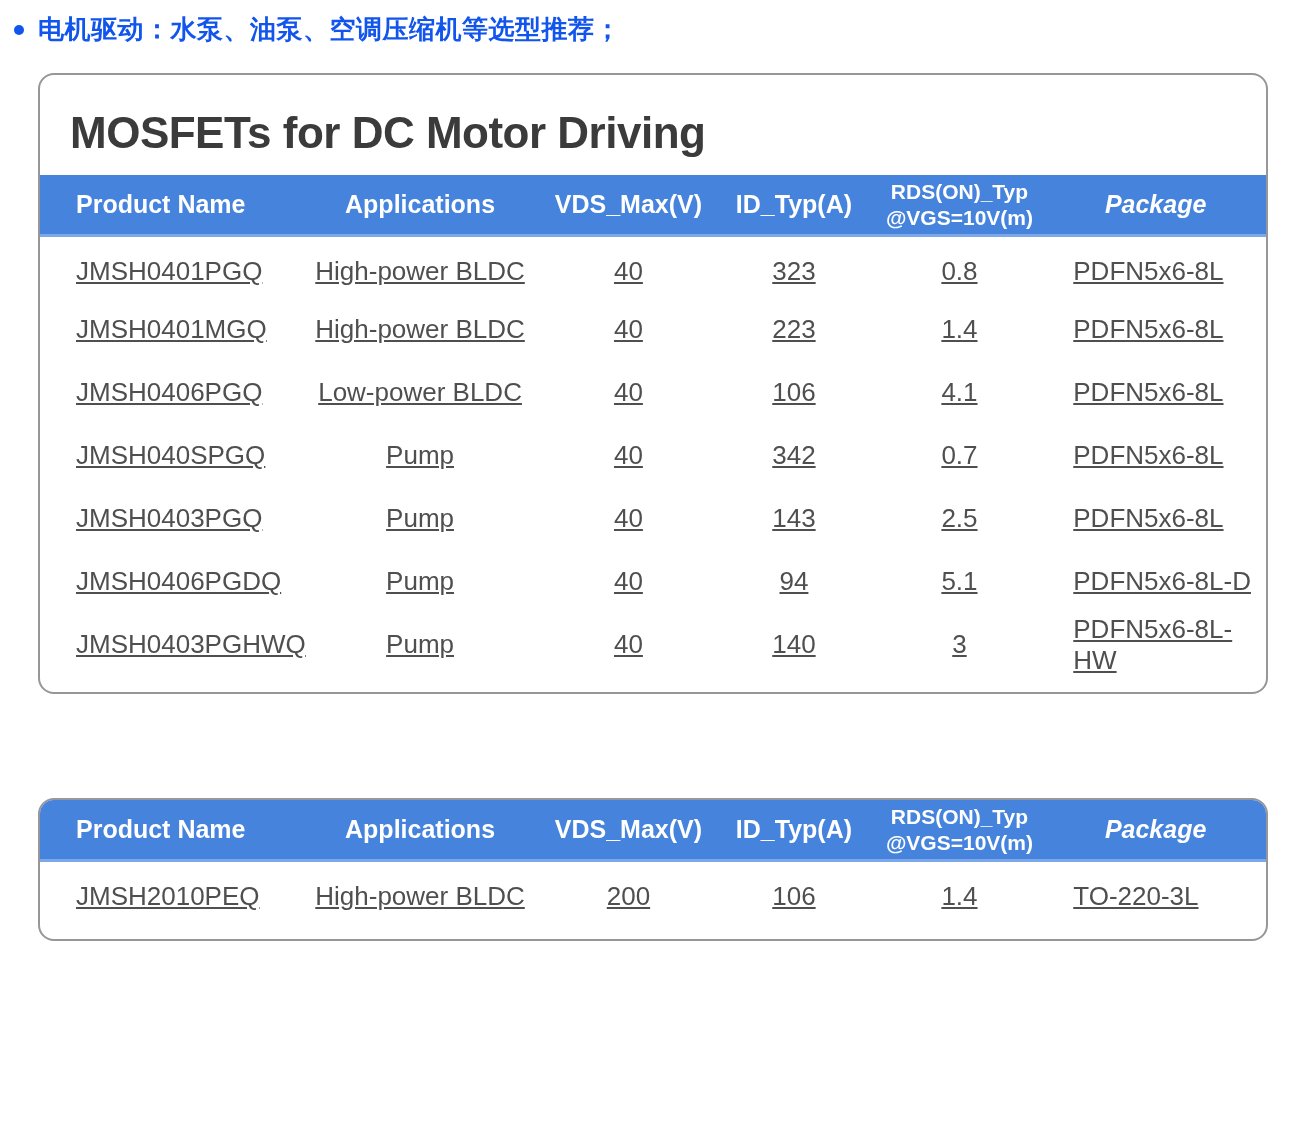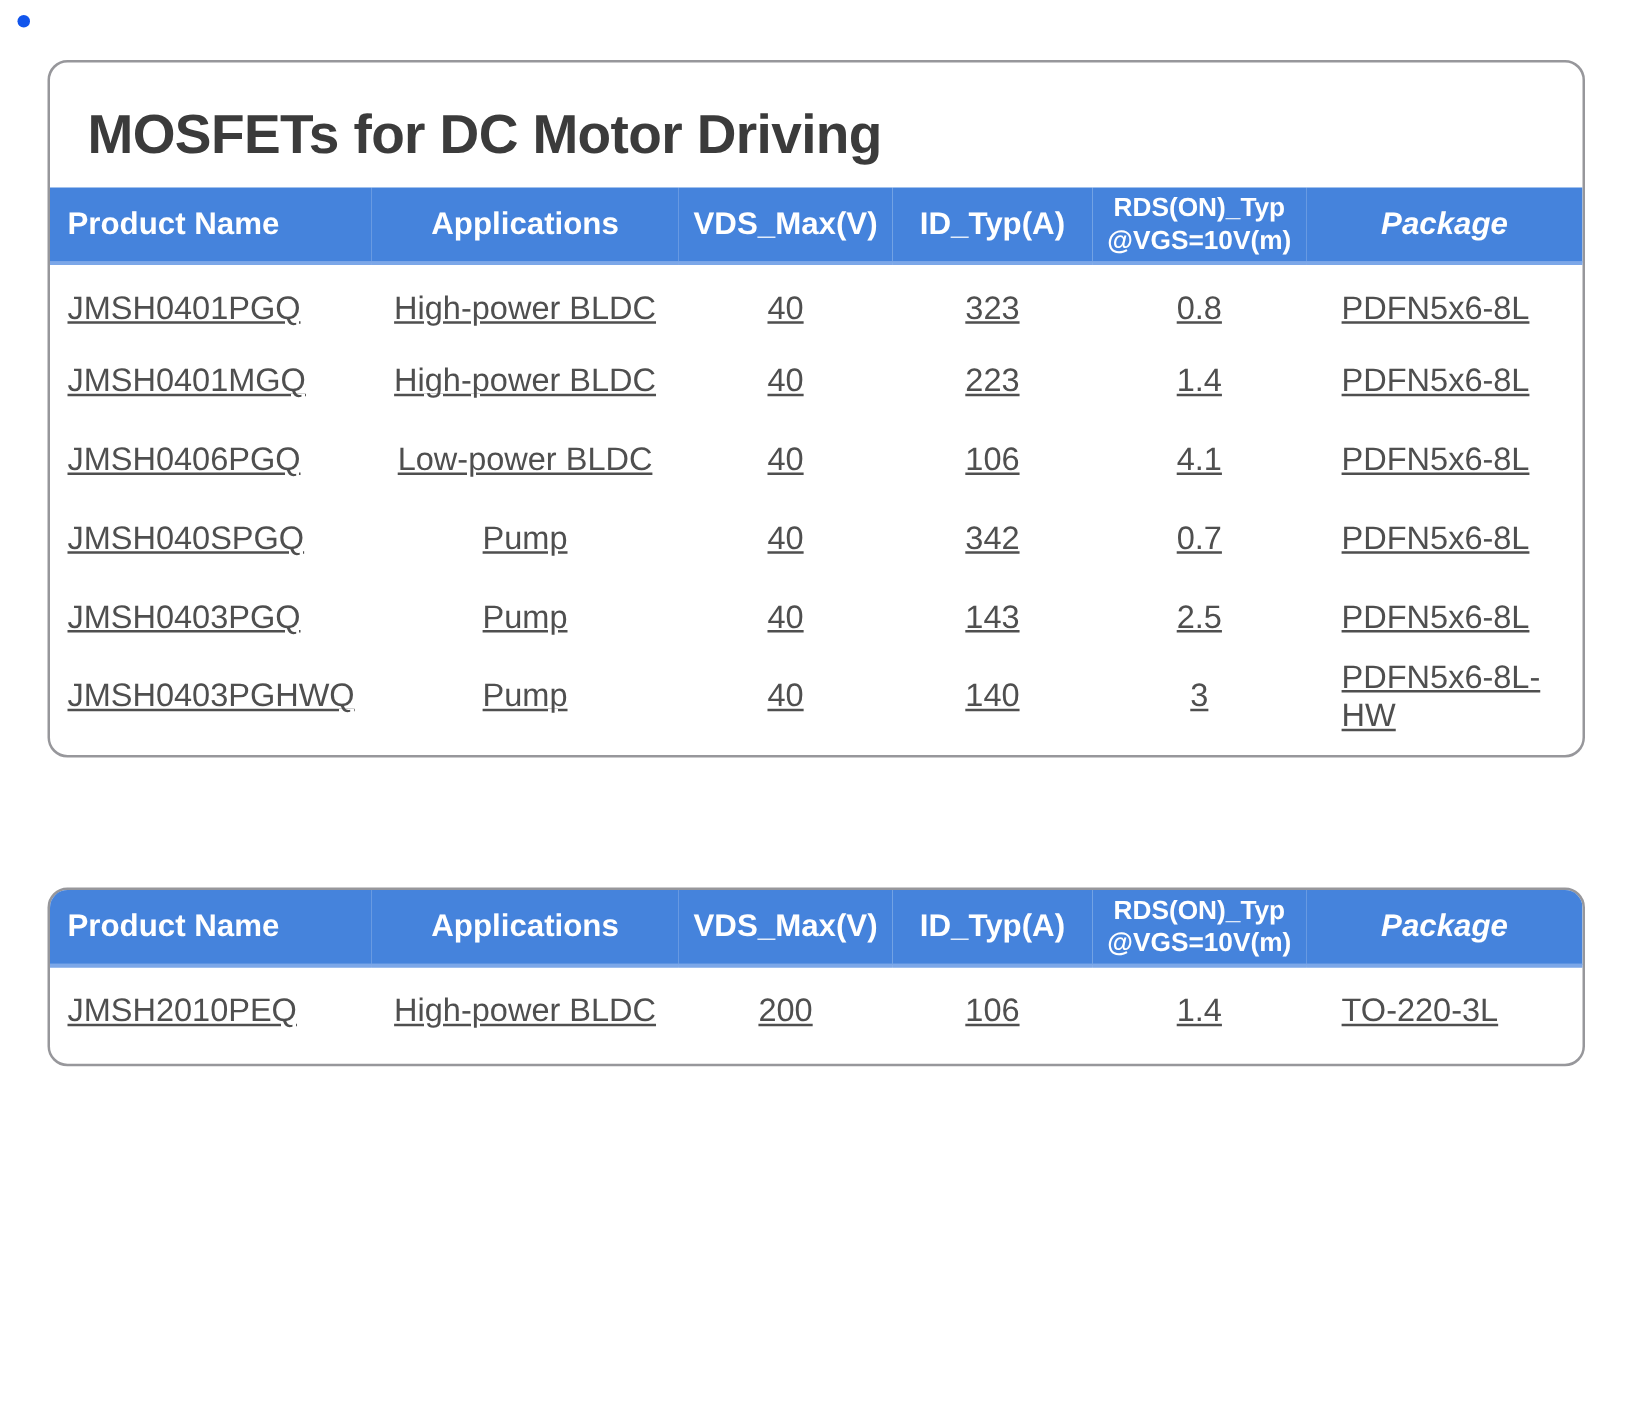--- a/index.html
+++ b/index.html
@@ -74,36 +74,37 @@
   tbody td {
     height: 63px;
     font-size: 26px;
     color: #4f4f4f;
     text-align: center;
     vertical-align: middle;
     text-decoration: underline;
   }
   tbody tr:first-child td { padding-top: 8px; }
 
-  th:nth-child(1), td:nth-child(1) { width: 21%; text-align: left; padding-left: 14px; }
+  th:nth-child(1), td:nth-child(1) { width: 21%; text-align: left; padding-left: 36px; }
   th:nth-child(2), td:nth-child(2) { width: 20%; }
   th:nth-child(3), td:nth-child(3) { width: 14%; }
   th:nth-child(4), td:nth-child(4) { width: 13%; }
   th:nth-child(5), td:nth-child(5) { width: 14%; }
   th:nth-child(6), td:nth-child(6) { width: 18%; }
   td:nth-child(6) { text-align: left; padding-left: 28px; }
   th:nth-child(6) { text-align: center; padding-left: 0; font-style: italic; }
 
   .table-pad { padding-bottom: 16px; }
 </style>
 </head>
 <body>
 
 <div class="bullet-row">
   <span class="bullet-dot"></span>
+  <span class="bullet-text">电机驱动：水泵、油泵、空调压缩机等选型推荐；</span>
 </div>
 
 <section class="card card-first">
   <h1 class="card-title">MOSFETs for DC Motor Driving</h1>
   <div class="table-pad">
     <table>
       <thead>
           <tr>
             <th>Product Name</th>
             <th>Applications</th>
@@ -148,20 +149,28 @@
           </tr>
           <tr>
             <td>JMSH0403PGQ</td>
             <td>Pump</td>
             <td>40</td>
             <td>143</td>
             <td>2.5</td>
             <td>PDFN5x6-8L</td>
           </tr>
           <tr>
+            <td>JMSH0406PGDQ</td>
+            <td>Pump</td>
+            <td>40</td>
+            <td>94</td>
+            <td>5.1</td>
+            <td>PDFN5x6-8L-D</td>
+          </tr>
+          <tr>
             <td>JMSH0403PGHWQ</td>
             <td>Pump</td>
             <td>40</td>
             <td>140</td>
             <td>3</td>
             <td>PDFN5x6-8L-HW</td>
           </tr>
         </tbody>
     </table>
   </div>

